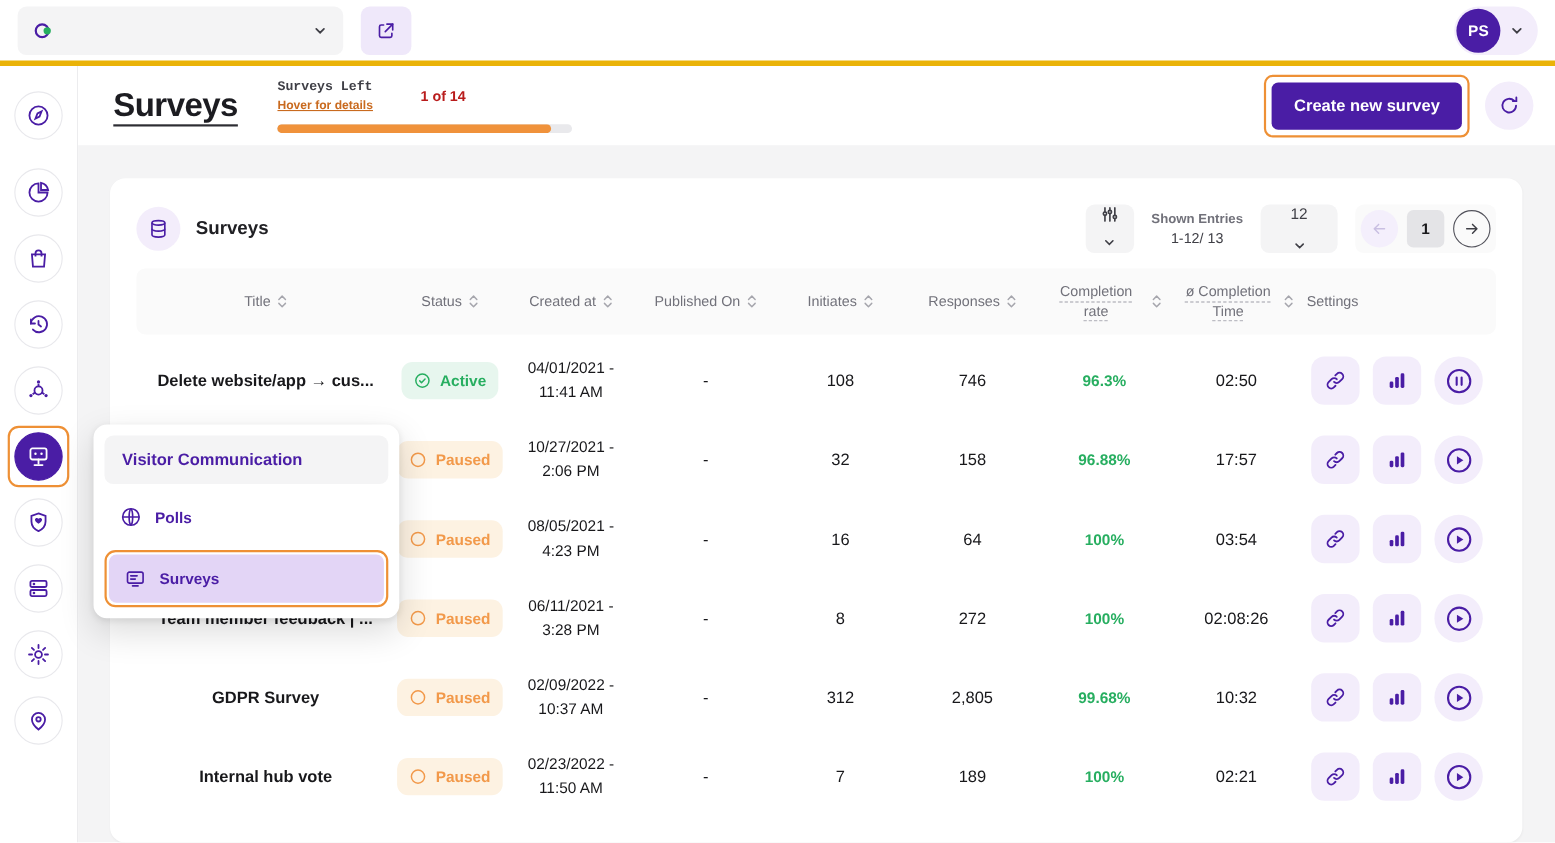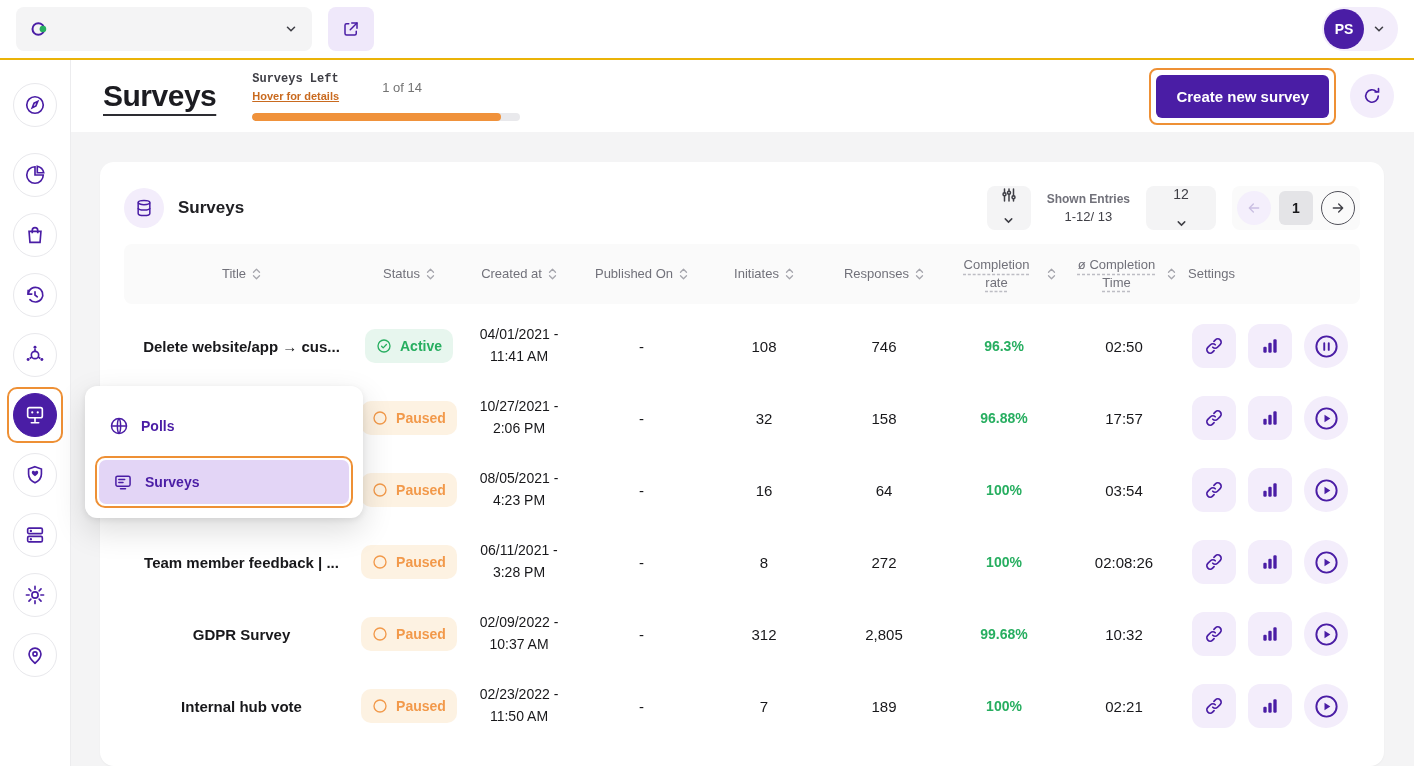--- a/index.html
+++ b/index.html
@@ -4,21 +4,21 @@
 <style>
   * { box-sizing: border-box; }
   html,body { margin:0; padding:0; }
   body {
     width:1414px; height:766px; overflow:hidden; position:relative;
     background:#fff; font-family:"Liberation Sans", sans-serif; color:#18181b;
   }
   button { font-family:inherit; cursor:pointer; }
 
   
-  .topbar { height:60px; display:flex; align-items:center; padding:0 16px; gap:16px; background:#fff; border-bottom:2px solid #eab308; }
+  .topbar { height:60px; display:flex; align-items:center; padding:0 16px; gap:16px; background:#fff; border-bottom:5px solid #eab308; }
   .workspace-select { width:296px; height:44px; background:#f4f4f5; border-radius:8px; display:flex; align-items:center; gap:10px; padding:0 14px; cursor:pointer; }
   .workspace-select .spacer { flex:1; }
   .open-btn { width:46px; height:44px; border:none; border-radius:8px; background:#efe8fa; color:#4a1da5; display:flex; align-items:center; justify-content:center; }
   .user-pill { margin-left:auto; height:44px; background:#f3edfb; border-radius:999px; display:flex; align-items:center; gap:8px; padding:2px 12px 2px 2px; cursor:pointer; }
   .avatar { width:40px; height:40px; border-radius:50%; background:#4a1da5; color:#fff; font-size:14px; font-weight:700; display:flex; align-items:center; justify-content:center; }
 
   
   .app { display:flex; height:706px; }
   .sidebar { width:71px; flex-shrink:0; background:#fff; border-right:1px solid #ececee; display:flex; flex-direction:column; align-items:center; padding-top:23px; gap:16px; }
   .nav-btn { width:44px; height:44px; border-radius:50%; border:1px solid #e8e8ec; background:#fff; color:#4a1da5; display:flex; align-items:center; justify-content:center; padding:0; }
@@ -31,21 +31,21 @@
 
   
   .page-header { height:90px; background:#fff; display:flex; align-items:center; padding:0 20px 0 32px; gap:36px; }
   .page-title { margin:0; font-size:30px; font-weight:800; letter-spacing:-0.5px; color:#1c1c21;
     text-decoration-line:underline; text-decoration-thickness:2px; text-underline-offset:8px; text-decoration-color:#2d2d33; }
   .surveys-left { width:268px; }
   .sl-top { display:flex; align-items:center; }
   .sl-labels { width:130px; }
   .sl-label { font-size:12px; font-weight:700; color:#3f3f46;font-family:Liberation Mono, monospace; }
   .sl-link { font-size:11px; font-weight:600; color:#c96a1f; text-decoration:underline; cursor:pointer; margin-top:2px; display:inline-block; }
-  .sl-count { font-size:13px; color:#737373; }
+  .sl-count { font-size:13px; color:#b91c1c;font-weight:bold; }
   .progress-track { margin-top:9px; width:268px; height:8px; border-radius:99px; background:#e9e9ec; overflow:hidden; }
   .progress-fill { height:100%; background:#f0923b; border-radius:99px; }
   .header-right { margin-left:auto; display:flex; align-items:center; gap:14px; }
   .create-ring { border:2px solid #ee9035; border-radius:8px; padding:5px; }
   .create-btn { background:#4a1da5; color:#fff; border:none; border-radius:6px; padding:13px 20px; font-size:15px; font-weight:600; }
   .refresh-btn { width:44px; height:44px; border:none; border-radius:50%; background:#f3edfb; color:#4a1da5; display:flex; align-items:center; justify-content:center; }
 
   
   .content { flex:1; background:#f4f4f5; padding:30px 30px 0 29px; }
   .card { background:#fff; border-radius:14px; padding:24px; box-shadow:0 1px 2px rgba(0,0,0,.04); }
@@ -604,20 +604,21 @@
     </div>
   </div>
 </div>
         </div>
       </div>
     </div>
   </div>
 </div>
 
 <div class="flyout">
+  <div class="flyout-header">Visitor Communication</div>
   <div class="flyout-item plain">
     <svg width="20" height="20" viewBox="0 0 24 24" fill="none" stroke="currentColor" stroke-width="1.8">
         <circle cx="12" cy="12" r="9"></circle>
         <path d="M3 12h18M12 3c2.6 2.6 2.6 15.4 0 18M12 3c-2.6 2.6-2.6 15.4 0 18"></path>
       </svg>
     <span>Polls</span>
   </div>
   <div class="flyout-selected-ring">
     <div class="flyout-item selected">
       <svg width="20" height="20" viewBox="0 0 24 24" fill="none" stroke="currentColor" stroke-width="1.8" stroke-linecap="round">

